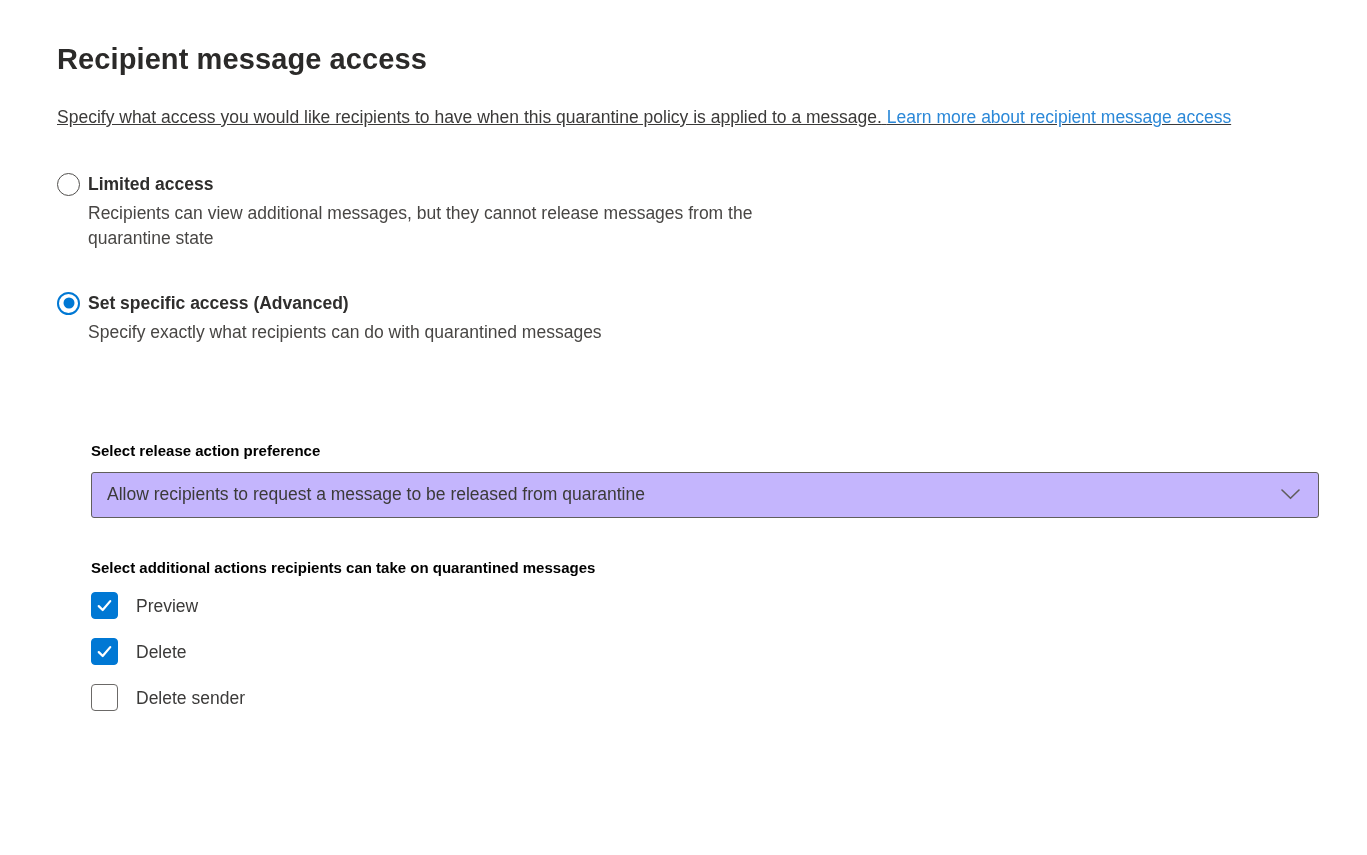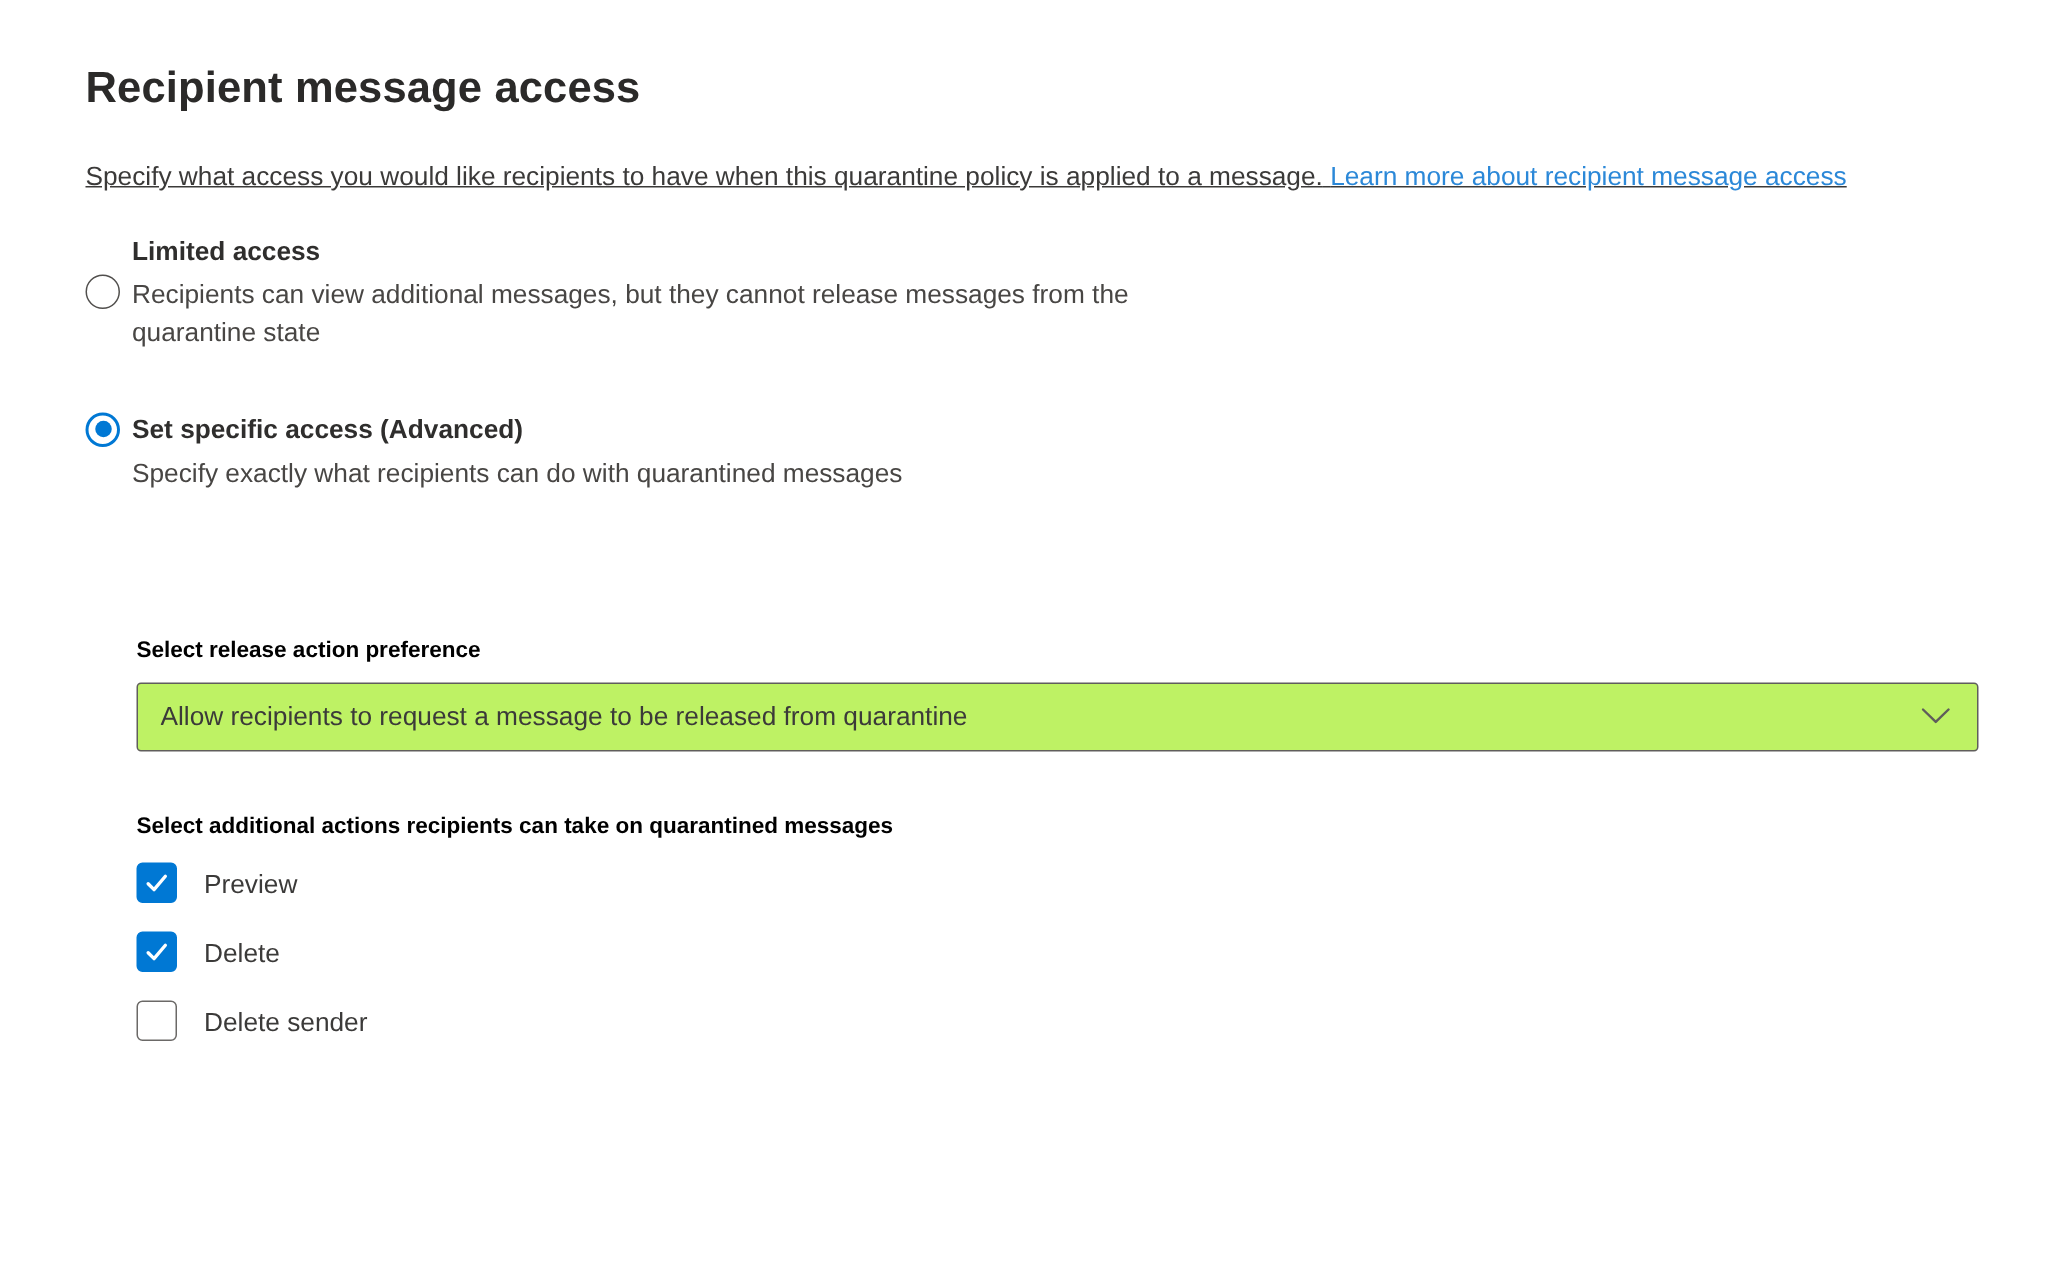--- a/index.html
+++ b/index.html
@@ -45,21 +45,21 @@
     color: #323130;
   }
   .required { color: #c50f1f; margin-left: 5px; font-weight: 600; }
 
   
   .radio-option {
     display: flex;
     align-items: flex-start;
     cursor: pointer;
   }
-  .radio-option.first { margin-top: 23px; align-items: center; }
+  .radio-option.first { margin-top: 40px; }
   .radio-option.second { margin-top: 40px; }
   .radio {
     flex: 0 0 auto;
     width: 23px;
     height: 23px;
     margin-top: 1px;
     border: 1.5px solid #514f4d;
     border-radius: 50%;
     background: #fff;
     position: relative;
@@ -99,21 +99,21 @@
   }
   .sub-label.release { margin-top: 95px; }
   .sub-label.additional { margin-top: 39px; }
 
   .dropdown {
     margin-top: 10px;
     height: 46px;
     width: 100%;
     border: 1px solid #605e5c;
     border-radius: 3px;
-    background: #bef264;
+    background: #c4b5fd;
     display: flex;
     align-items: center;
     justify-content: space-between;
     padding: 0 18px 0 15px;
     cursor: pointer;
   }
   .dropdown-value {
     font-size: 17.5px;
     color: #3b3a39;
     white-space: nowrap;

